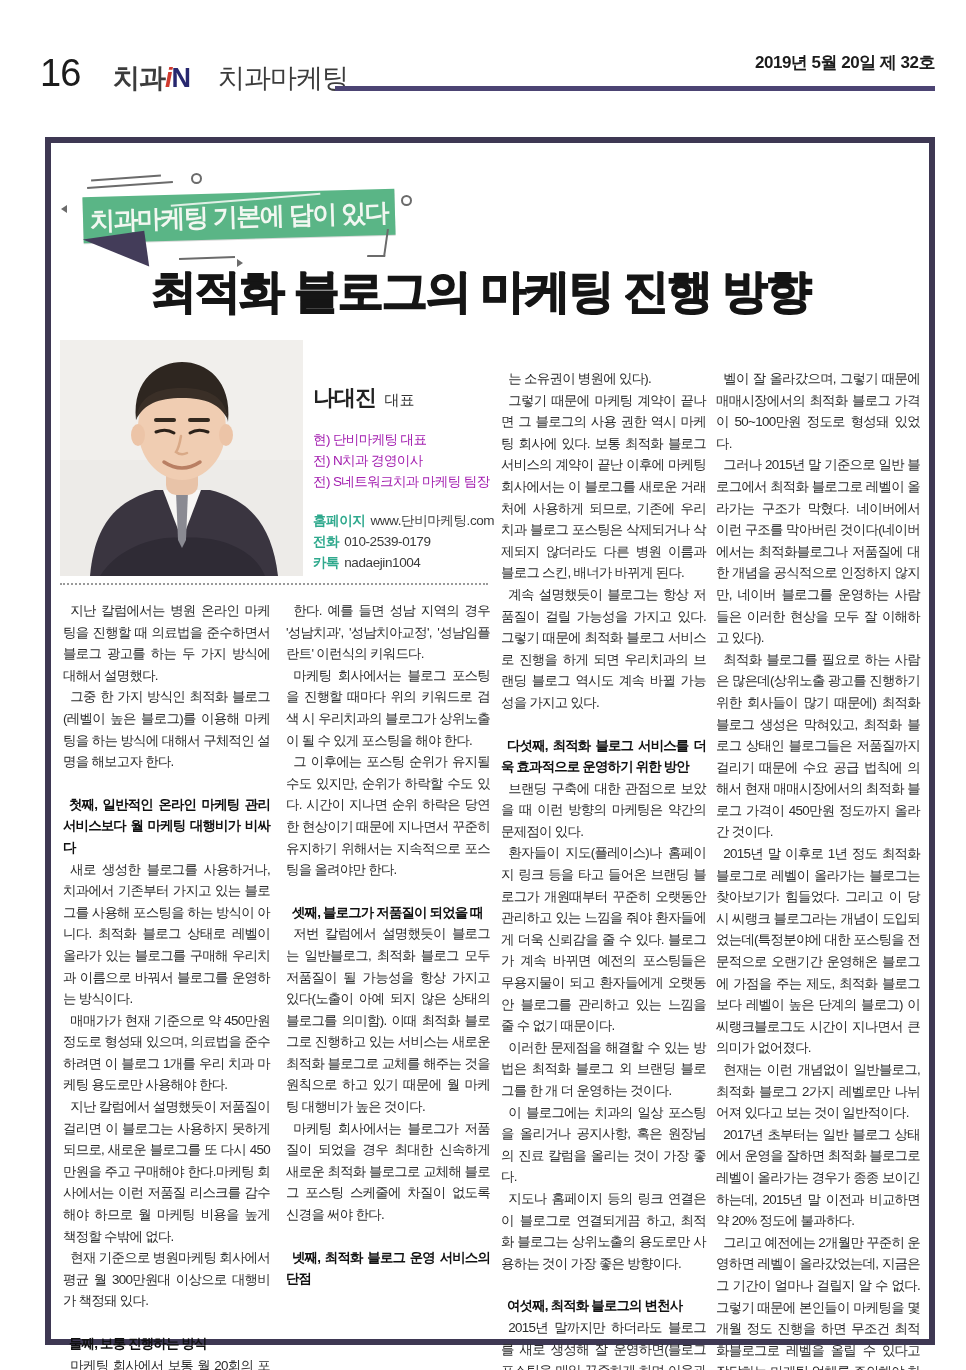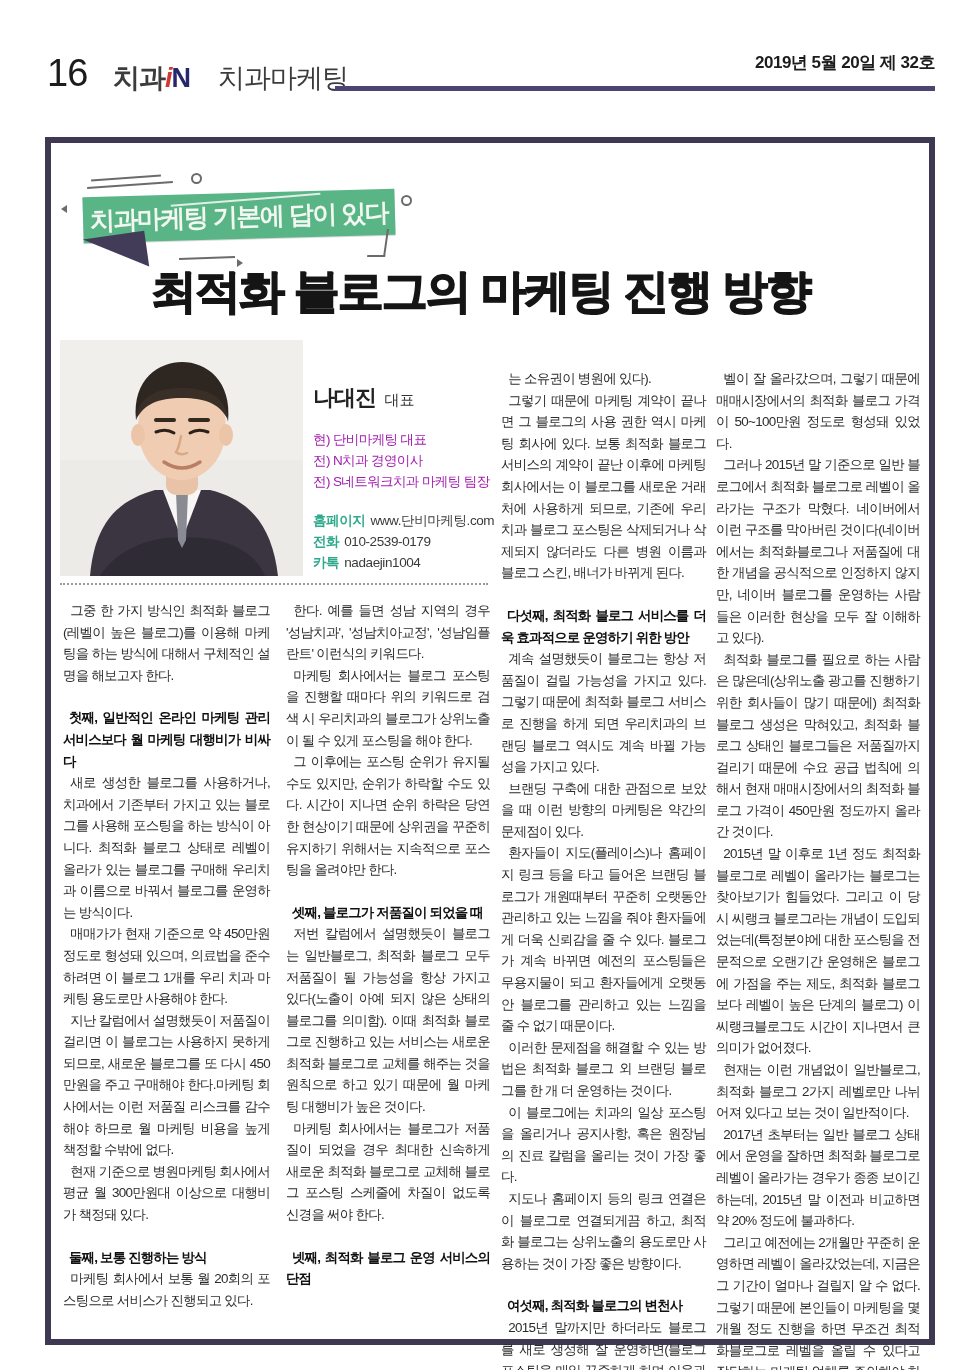--- a/index.html
+++ b/index.html
@@ -2,21 +2,21 @@
 <html lang="ko"><head>
 <meta charset="utf-8">
 <style>
   html,body{margin:0;padding:0;background:#ffffff;}
   body{
     width:966px;height:1370px;position:relative;overflow:hidden;
     font-family:"Liberation Sans","DejaVu Sans",sans-serif;color:#2b2b2b;
   }
   
   .page-header{position:absolute;left:0;top:0;width:966px;height:110px;}
-  .page-num{position:absolute;left:47px;top:52px;font-size:38px;font-weight:400;color:#1c1c1c;letter-spacing:-1px;}
+  .page-num{position:absolute;left:40px;top:52px;font-size:38px;font-weight:400;color:#1c1c1c;letter-spacing:-1px;}
   .logo{position:absolute;left:113px;top:60px;font-size:27px;font-weight:700;color:#3c3c3c;letter-spacing:-1px;}
   .logo .logo-i{color:#d03a2e;font-style:italic;}
   .logo .logo-n{color:#27276e;}
   .section-name{position:absolute;left:218px;top:60px;font-size:27px;font-weight:500;color:#3c3c3c;letter-spacing:-1px;}
   .issue-date{position:absolute;right:31px;top:51px;font-size:17px;font-weight:700;color:#1c1c1c;letter-spacing:-0.5px;}
   .header-rule{position:absolute;left:335px;top:86px;width:600px;height:5px;background:#4c4473;}
   
   .frame{position:absolute;left:45px;top:137px;width:878px;height:1196px;border:6px solid #3e3853;background:#fff;}
   
   .badge-wrap{position:absolute;left:18px;top:30px;width:400px;height:130px;}
@@ -144,43 +144,44 @@
     <div class="contacts">
         <div class="contact-line"><span class="contact-label">홈페이지</span><span class="contact-value">www.단비마케팅.com</span></div>
         <div class="contact-line"><span class="contact-label">전화</span><span class="contact-value">010-2539-0179</span></div>
         <div class="contact-line"><span class="contact-label">카톡</span><span class="contact-value">nadaejin1004</span></div>
       </div>
   </div>
 
   <div class="dotted-sep"></div>
 
   <div class="col col-1">
+      <div class="blk para">지난 칼럼에서는 병원 온라인 마케팅을 진행할 때 의료법을 준수하면서 블로그 광고를 하는 두 가지 방식에 대해서 설명했다.</div>
       <div class="blk para">그중 한 가지 방식인 최적화 블로그(레벨이 높은 블로그)를 이용해 마케팅을 하는 방식에 대해서 구체적인 설명을 해보고자 한다.</div>
       <div class="blk heading">첫째, 일반적인 온라인 마케팅 관리 서비스보다 월 마케팅 대행비가 비싸다</div>
       <div class="blk para">새로 생성한 블로그를 사용하거나, 치과에서 기존부터 가지고 있는 블로그를 사용해 포스팅을 하는 방식이 아니다. 최적화 블로그 상태로 레벨이 올라가 있는 블로그를 구매해 우리치과 이름으로 바꿔서 블로그를 운영하는 방식이다.</div>
       <div class="blk para">매매가가 현재 기준으로 약 450만원 정도로 형성돼 있으며, 의료법을 준수하려면 이 블로그 1개를 우리 치과 마케팅 용도로만 사용해야 한다.</div>
       <div class="blk para">지난 칼럼에서 설명했듯이 저품질이 걸리면 이 블로그는 사용하지 못하게 되므로, 새로운 블로그를 또 다시 450만원을 주고 구매해야 한다.마케팅 회사에서는 이런 저품질 리스크를 감수해야 하므로 월 마케팅 비용을 높게 책정할 수밖에 없다.</div>
       <div class="blk para">현재 기준으로 병원마케팅 회사에서 평균 월 300만원대 이상으로 대행비가 책정돼 있다.</div>
       <div class="blk heading">둘째, 보통 진행하는 방식</div>
       <div class="blk para">마케팅 회사에서 보통 월 20회의 포스팅으로 서비스가 진행되고 있다.</div>
     </div>
   <div class="col col-2">
       <div class="blk para">한다. 예를 들면 성남 지역의 경우 '성남치과', '성남치아교정', '성남임플란트' 이런식의 키워드다.</div>
       <div class="blk para">마케팅 회사에서는 블로그 포스팅을 진행할 때마다 위의 키워드로 검색 시 우리치과의 블로그가 상위노출이 될 수 있게 포스팅을 해야 한다.</div>
-      <div class="blk para">그 이후에는 포스팅 순위가 유지될 수도 있지만, 순위가 하락할 수도 있다. 시간이 지나면 순위 하락은 당연한 현상이기 때문에 상위권을 꾸준히 유지하기 위해서는 지속적으로 포스팅을 올려야만 한다.</div>
+      <div class="blk para">그 이후에는 포스팅 순위가 유지될 수도 있지만, 순위가 하락할 수도 있다. 시간이 지나면 순위 하락은 당연한 현상이기 때문에 지나면서 꾸준히 유지하기 위해서는 지속적으로 포스팅을 올려야만 한다.</div>
       <div class="blk heading">셋째, 블로그가 저품질이 되었을 때</div>
       <div class="blk para">저번 칼럼에서 설명했듯이 블로그는 일반블로그, 최적화 블로그 모두 저품질이 될 가능성을 항상 가지고 있다(노출이 아예 되지 않은 상태의 블로그를 의미함). 이때 최적화 블로그로 진행하고 있는 서비스는 새로운 최적화 블로그로 교체를 해주는 것을 원칙으로 하고 있기 때문에 월 마케팅 대행비가 높은 것이다.</div>
       <div class="blk para">마케팅 회사에서는 블로그가 저품질이 되었을 경우 최대한 신속하게 새로운 최적화 블로그로 교체해 블로그 포스팅 스케줄에 차질이 없도록 신경을 써야 한다.</div>
       <div class="blk heading">넷째, 최적화 블로그 운영 서비스의 단점</div>
     </div>
   <div class="col col-3">
       <div class="blk para">는 소유권이 병원에 있다).</div>
       <div class="blk para">그렇기 때문에 마케팅 계약이 끝나면 그 블로그의 사용 권한 역시 마케팅 회사에 있다. 보통 최적화 블로그 서비스의 계약이 끝난 이후에 마케팅 회사에서는 이 블로그를 새로운 거래처에 사용하게 되므로, 기존에 우리 치과 블로그 포스팅은 삭제되거나 삭제되지 않더라도 다른 병원 이름과 블로그 스킨, 배너가 바뀌게 된다.</div>
+      <div class="blk para">계속 설명했듯이 블로그는 항상 저품질이 걸릴 가능성을 가지고 있다. 그렇기 때문에 최적화 블로그 서비스로 진행을 하게 되면 우리치과의 브랜딩 블로그 역시도 계속 바뀔 가능성을 가지고 있다.</div>
       <div class="blk heading">다섯째, 최적화 블로그 서비스를 더욱 효과적으로 운영하기 위한 방안</div>
-      <div class="blk para">계속 설명했듯이 블로그는 항상 저품질이 걸릴 가능성을 가지고 있다. 그렇기 때문에 최적화 블로그 서비스로 진행을 하게 되면 우리치과의 브랜딩 블로그 역시도 계속 바뀔 가능성을 가지고 있다.</div>
       <div class="blk para">브랜딩 구축에 대한 관점으로 보았을 때 이런 방향의 마케팅은 약간의 문제점이 있다.</div>
       <div class="blk para">환자들이 지도(플레이스)나 홈페이지 링크 등을 타고 들어온 브랜딩 블로그가 개원때부터 꾸준히 오랫동안 관리하고 있는 느낌을 줘야 환자들에게 더욱 신뢰감을 줄 수 있다. 블로그가 계속 바뀌면 예전의 포스팅들은 무용지물이 되고 환자들에게 오랫동안 블로그를 관리하고 있는 느낌을 줄 수 없기 때문이다.</div>
       <div class="blk para">이러한 문제점을 해결할 수 있는 방법은 최적화 블로그 외 브랜딩 블로그를 한 개 더 운영하는 것이다.</div>
       <div class="blk para">이 블로그에는 치과의 일상 포스팅을 올리거나 공지사항, 혹은 원장님의 진료 칼럼을 올리는 것이 가장 좋다.</div>
       <div class="blk para">지도나 홈페이지 등의 링크 연결은 이 블로그로 연결되게끔 하고, 최적화 블로그는 상위노출의 용도로만 사용하는 것이 가장 좋은 방향이다.</div>
       <div class="blk heading">여섯째, 최적화 블로그의 변천사</div>
       <div class="blk para">2015년 말까지만 하더라도 블로그를 새로 생성해 잘 운영하면(블로그 포스팅을 매일 꾸준하게 하며 이웃과의 소통을 잘하면) 보통 2개월만에 최적화 블로그로 레벨이 잘 올라갔다.</div>
     </div>
   <div class="col col-4">
       <div class="blk para">벨이 잘 올라갔으며, 그렇기 때문에 매매시장에서의 최적화 블로그 가격이 50~100만원 정도로 형성돼 있었다.</div>

